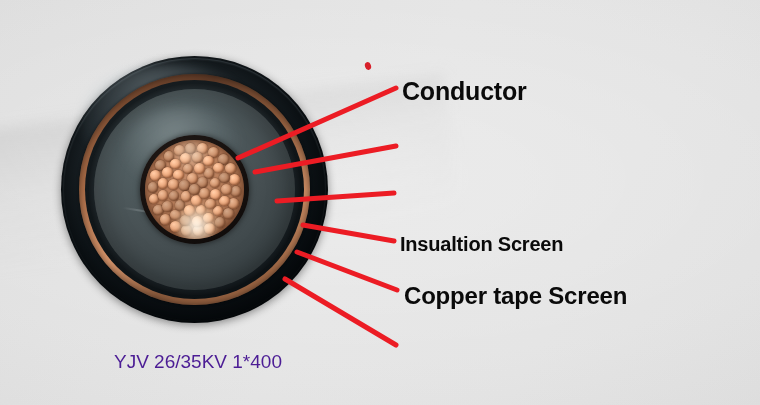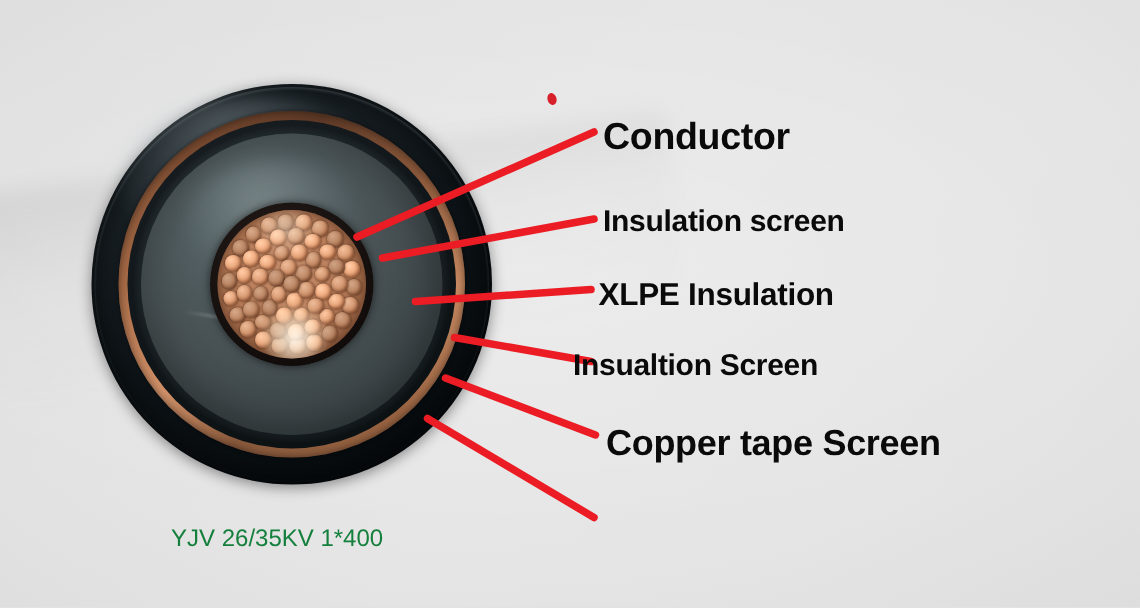--- a/index.html
+++ b/index.html
@@ -180,30 +180,30 @@
     position: absolute;
     color: #0a0a0a;
     font-weight: 700;
     white-space: nowrap;
     letter-spacing: -0.2px;
     line-height: 1;
   }
   .lbl-conductor      { left: 402px; top: 79px;  font-size: 25px; }
   .lbl-ins-screen     { left: 402px; top: 138px; font-size: 20px; }
   .lbl-xlpe           { left: 399px; top: 186px; font-size: 21px; }
-  .lbl-insualtion     { left: 382px; top: 234px; font-size: 20px; }
+  .lbl-insualtion     { left: 400px; top: 234px; font-size: 20px; }
   .lbl-copper-tape    { left: 404px; top: 284px; font-size: 24px; }
   .lbl-pvc            { left: 403px; top: 338px; font-size: 20px; }
 
   .caption {
     position: absolute;
     left: 114px;
     top: 351px;
-    font-size: 16px;
-    color: #15803d;
+    font-size: 19px;
+    color: #4c1d95;
     font-weight: 400;
     white-space: nowrap;
   }
 
   .red-speck {
     position: absolute;
     left: 365px; top: 62px;
     width: 6px; height: 8px;
     border-radius: 50%;
     background: #d8202a;
@@ -306,21 +306,19 @@
         <line x1="238" y1="158" x2="396" y2="88" stroke="#ec1c24" stroke-width="5"></line>
         <line x1="255" y1="172" x2="396" y2="146" stroke="#ec1c24" stroke-width="5"></line>
         <line x1="277" y1="201" x2="394" y2="193" stroke="#ec1c24" stroke-width="5"></line>
         <line x1="303" y1="225" x2="394" y2="241" stroke="#ec1c24" stroke-width="5"></line>
         <line x1="297" y1="252" x2="397" y2="290" stroke="#ec1c24" stroke-width="5"></line>
         <line x1="285" y1="279" x2="396" y2="345" stroke="#ec1c24" stroke-width="5"></line>
       </g>
   </svg>
 
   <div class="label lbl-conductor">Conductor</div>
-  <div class="label lbl-ins-screen">Insulation screen</div>
-  <div class="label lbl-xlpe">XLPE Insulation</div>
   <div class="label lbl-insualtion">Insualtion Screen</div>
   <div class="label lbl-copper-tape">Copper tape Screen</div>
 
   <div class="caption">YJV 26/35KV 1*400</div>
 
   <div class="red-speck"></div>
 </div>
 
 </body></html>

